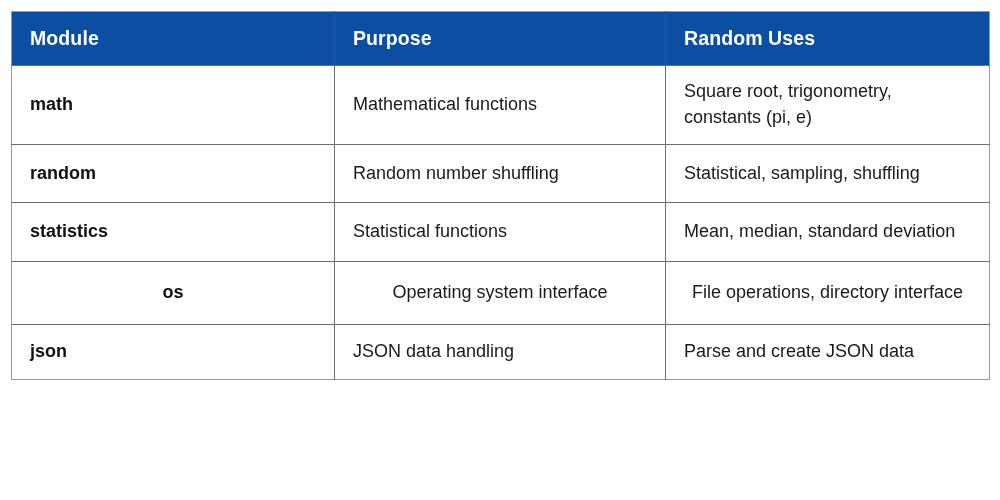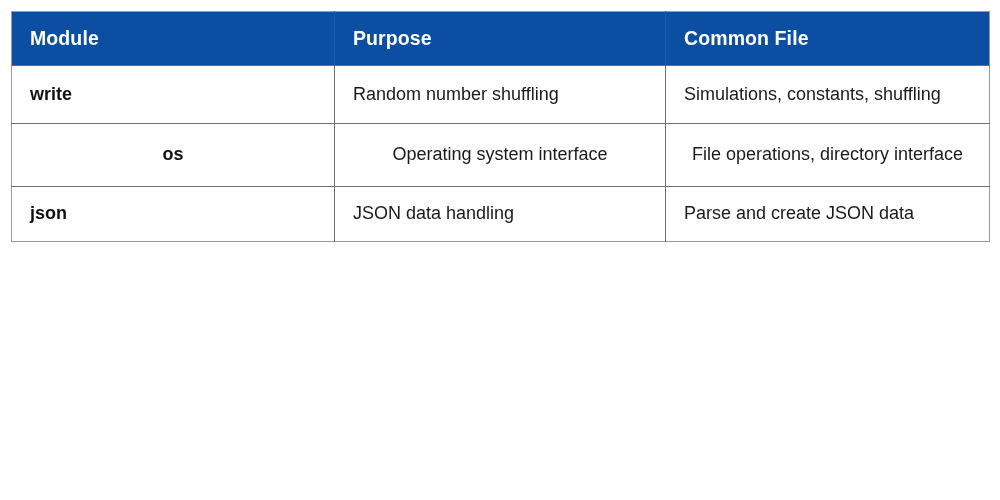--- a/index.html
+++ b/index.html
@@ -97,28 +97,38 @@
     <table class="module-table">
       <colgroup>
         <col class="col-module">
         <col class="col-purpose">
         <col class="col-uses">
       </colgroup>
       <thead>
         <tr class="header-row">
           <th>Module</th>
           <th>Purpose</th>
-          <th>Common File</th>
+          <th>Random Uses</th>
         </tr>
       </thead>
       <tbody>
+        <tr class="r-1">
+          <td class="cell-module">math</td>
+          <td>Mathematical functions</td>
+          <td>Square root, trigonometry, constants (pi, e)</td>
+        </tr>
         <tr class="r-2">
-          <td class="cell-module">write</td>
+          <td class="cell-module">random</td>
           <td>Random number shuffling</td>
-          <td>Simulations, constants, shuffling</td>
+          <td>Statistical, sampling, shuffling</td>
+        </tr>
+        <tr class="r-4">
+          <td class="cell-module">statistics</td>
+          <td>Statistical functions</td>
+          <td>Mean, median, standard deviation</td>
         </tr>
         <tr class="r-5">
           <td class="cell-module">os</td>
           <td>Operating system interface</td>
           <td>File operations, directory interface</td>
         </tr>
         <tr class="r-7">
           <td class="cell-module">json</td>
           <td>JSON data handling</td>
           <td>Parse and create JSON data</td>

